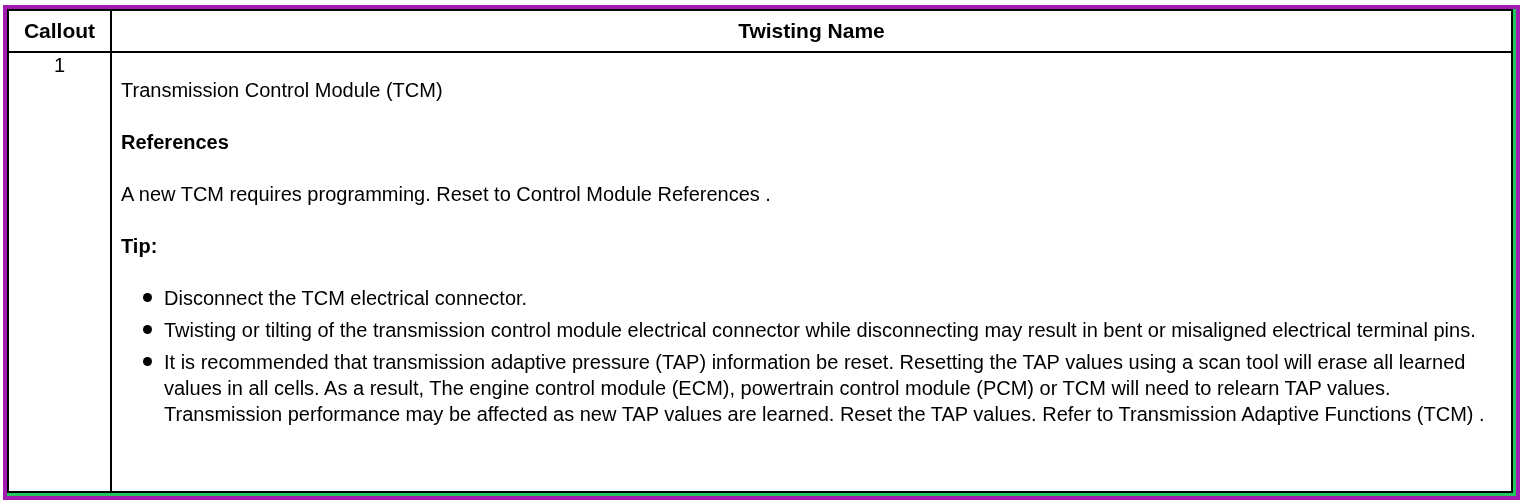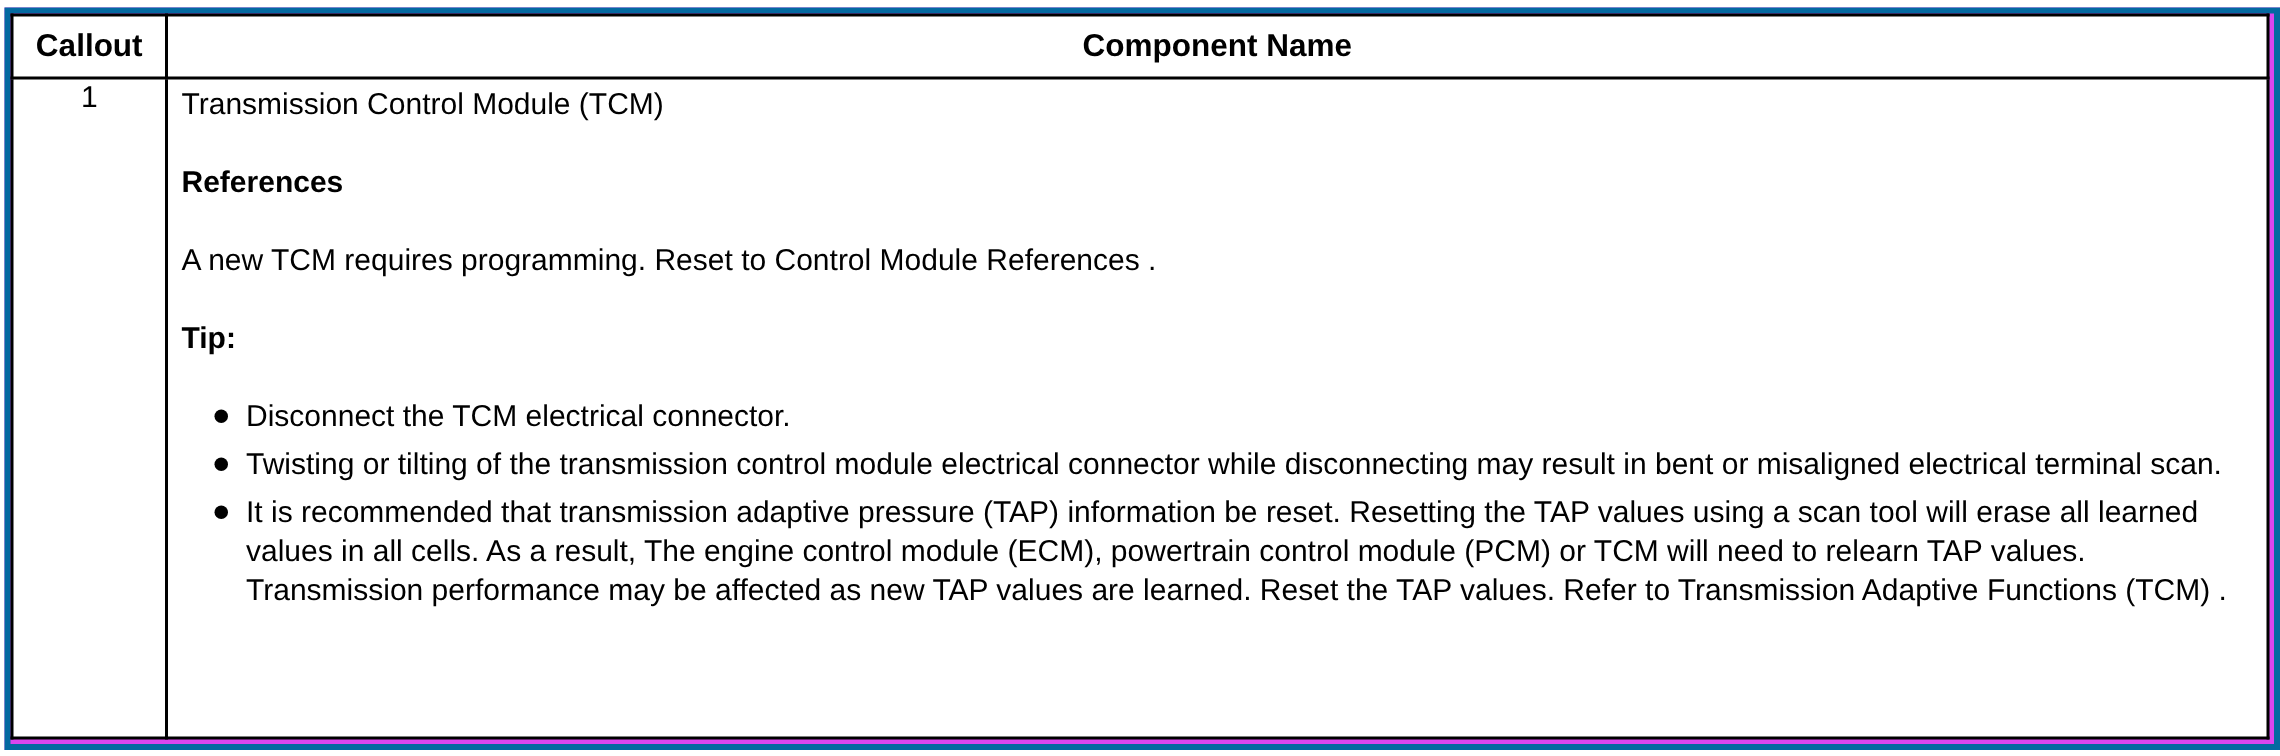--- a/index.html
+++ b/index.html
@@ -13,22 +13,22 @@
   body {
     font-family: "Liberation Sans", "DejaVu Sans", sans-serif;
     color: #000000;
   }
   .frame {
     position: absolute;
     left: 3px;
     top: 5px;
     width: 1506px;
     height: 484px;
-    border: 4px solid #0369a1;
-    background: #d946ef;
+    border: 4px solid #a21caf;
+    background: #22c55e;
     padding: 0 3px 3px 0;
     box-sizing: content-box;
   }
   table.component-table {
     border-collapse: collapse;
     width: 100%;
     height: 100%;
     table-layout: fixed;
   }
   table.component-table th,
@@ -45,21 +45,21 @@
     text-align: center;
     vertical-align: middle;
     padding: 2px 4px;
   }
   td.callout-cell {
     text-align: center;
     vertical-align: middle;
     font-size: 20px;
   }
   td.content-cell {
-    padding: 4px 12px 8px 9px;
+    padding: 24px 12px 8px 9px;
     font-size: 20px;
     line-height: 26px;
   }
   .content-cell p { margin: 0 0 26px 0; }
   .content-cell p.bold { font-weight: bold; }
   .content-cell ul {
     list-style: none;
     margin: 26px 0 0 0;
     padding: 0 0 0 20px;
   }
@@ -80,33 +80,33 @@
   }
 </style>
 </head>
 <body>
 
 <div class="frame">
   <table class="component-table">
     <thead>
       <tr>
         <th class="col-callout">Callout</th>
-        <th>Component Name</th>
+        <th>Twisting Name</th>
       </tr>
     </thead>
     <tbody>
       <tr>
         <td class="callout-cell">1</td>
         <td class="content-cell">
           <p>Transmission Control Module (TCM)</p>
           <p class="bold">References</p>
           <p>A new TCM requires programming. Reset to Control Module References .</p>
           <p class="bold">Tip:</p>
           <ul>
             <li>Disconnect the TCM electrical connector.</li>
-            <li>Twisting or tilting of the transmission control module electrical connector while disconnecting may result in bent or misaligned electrical terminal scan.</li>
+            <li>Twisting or tilting of the transmission control module electrical connector while disconnecting may result in bent or misaligned electrical terminal pins.</li>
             <li>It is recommended that transmission adaptive pressure (TAP) information be reset. Resetting the TAP values using a scan tool will erase all learned values in all cells. As a result, The engine control module (ECM), powertrain control module (PCM) or TCM will need to relearn TAP values. Transmission performance may be affected as new TAP values are learned. Reset the TAP values. Refer to Transmission Adaptive Functions (TCM) .</li>
           </ul>
         </td>
       </tr>
     </tbody>
   </table>
 </div>
 
 </body></html>

